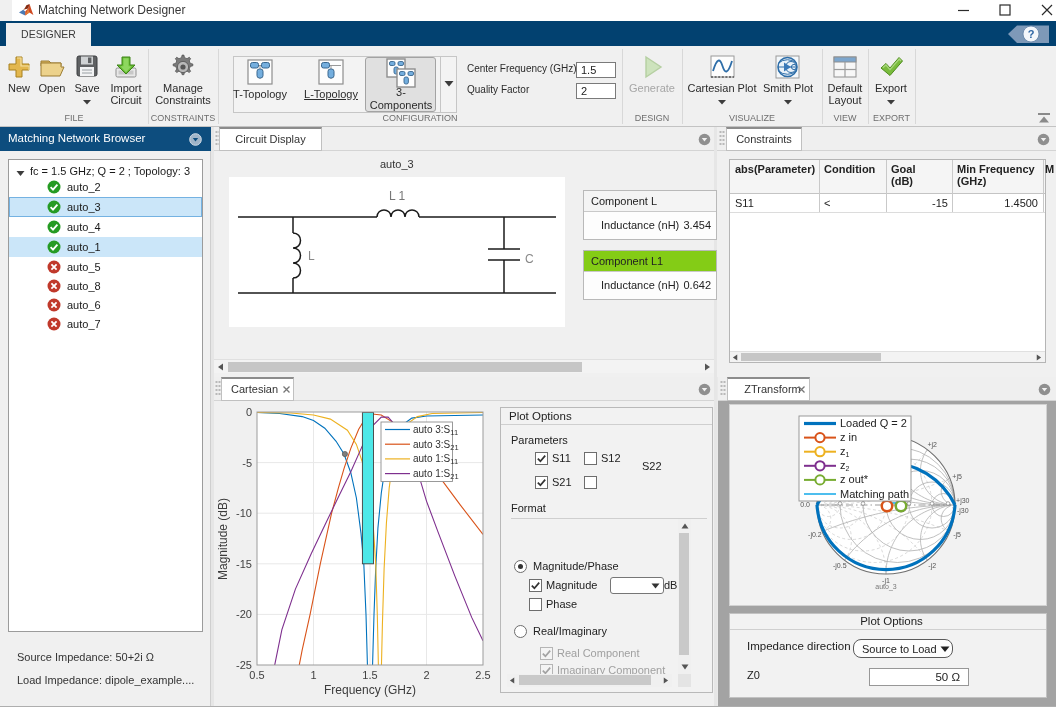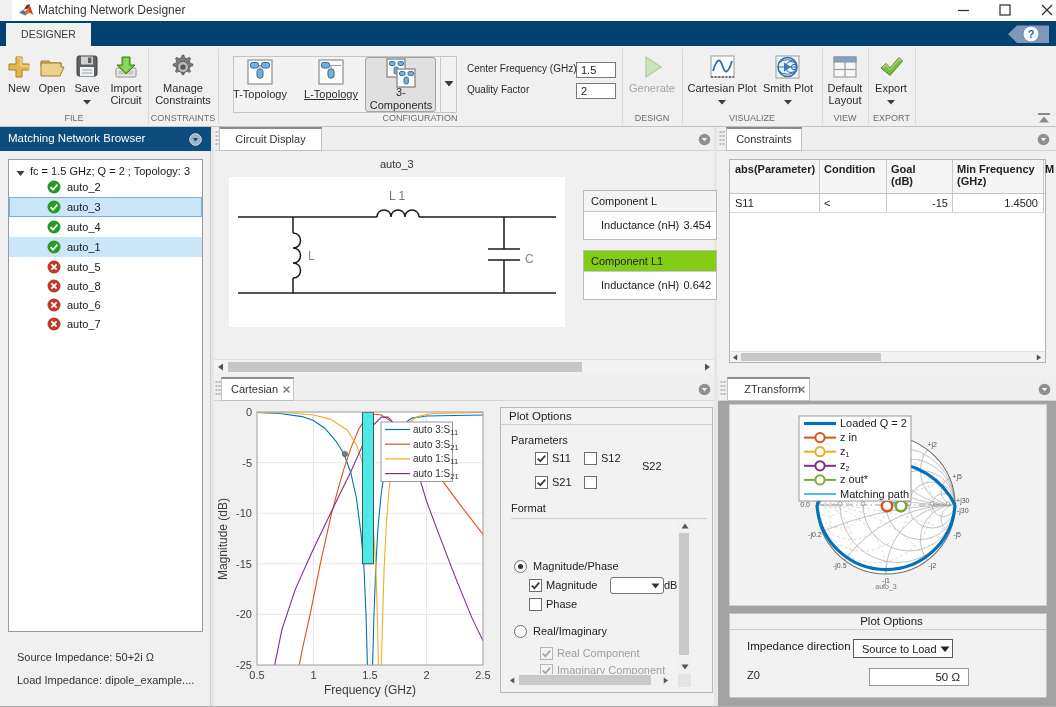--- a/index.html
+++ b/index.html
@@ -507,21 +507,21 @@
           <circle cx="6.5" cy="6.5" r="5.8" fill="#8f8f8f"></circle>
           <polygon points="3.8,5 9.2,5 6.5,8.4" fill="#f0f0f0"></polygon>
         </svg>
     </div>
 
     <div class="abs" style="left:11px;top:27px;width:318px;height:202px;background:#f2f2f2;border:1px solid #d2d2d2;"></div>
 
     <div class="abs" style="left:11px;top:236px;width:318px;height:85px;background:#f2f2f2;border:1px solid #c2c2c2;">
       <div class="abs" style="left:0;top:0;width:316px;height:16px;border-bottom:1px solid #cfcfcf;font-size:11.5px;color:#222;padding:1px 0 0 7px;">Plot Options</div>
       <div class="abs" style="left:17px;top:26px;font-size:11.5px;color:#222;">Impedance direction</div>
-      <div class="abs" style="left:123px;top:25px;width:100px;height:19px;background:#fdfdfd;border:1px solid #5a5a5a;border-radius:0;">
+      <div class="abs" style="left:123px;top:25px;width:100px;height:19px;background:#fdfdfd;border:1px solid #5a5a5a;border-radius:8px;">
         <div class="abs" style="left:8px;top:3px;font-size:11px;color:#222;">Source to Load</div>
         <svg class="abs" style="left:86px;top:6px" width="10" height="7" viewBox="0 0 10 7">
             <polygon points="0.5,0.5 9.5,0.5 5,6" fill="#222"></polygon>
           </svg>
       </div>
       <div class="abs" style="left:17px;top:55px;font-size:11px;color:#222;">Z0</div>
       <div class="abs" style="left:123px;top:54px;width:100px;height:18px;background:#ffffff;border:1px solid #979797;margin-left:16px;">
         <div class="abs" style="right:8px;top:2px;font-size:11.5px;color:#222;">50 Ω</div>
       </div>
     </div>

